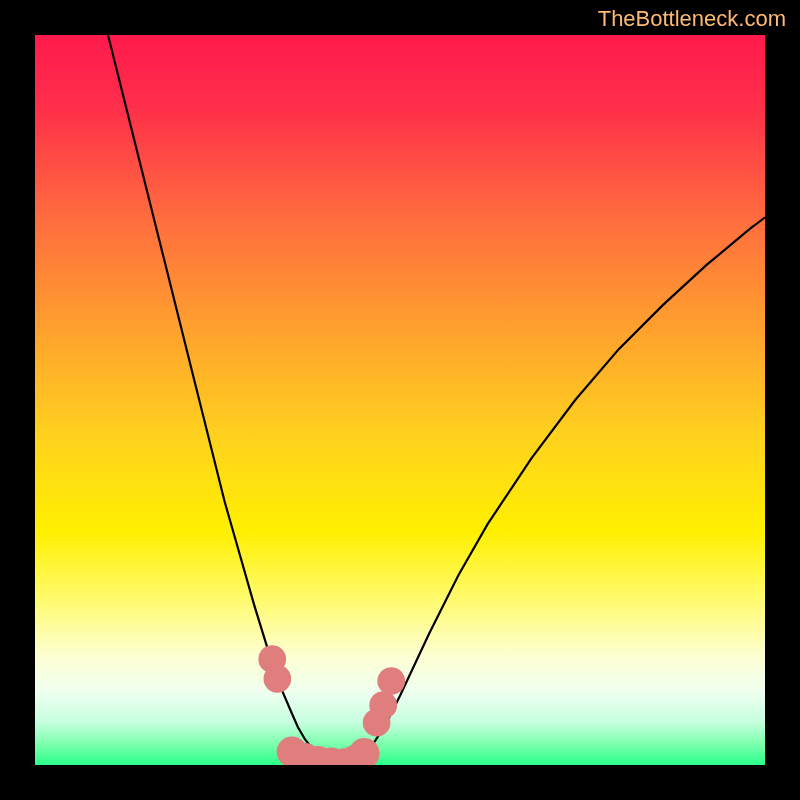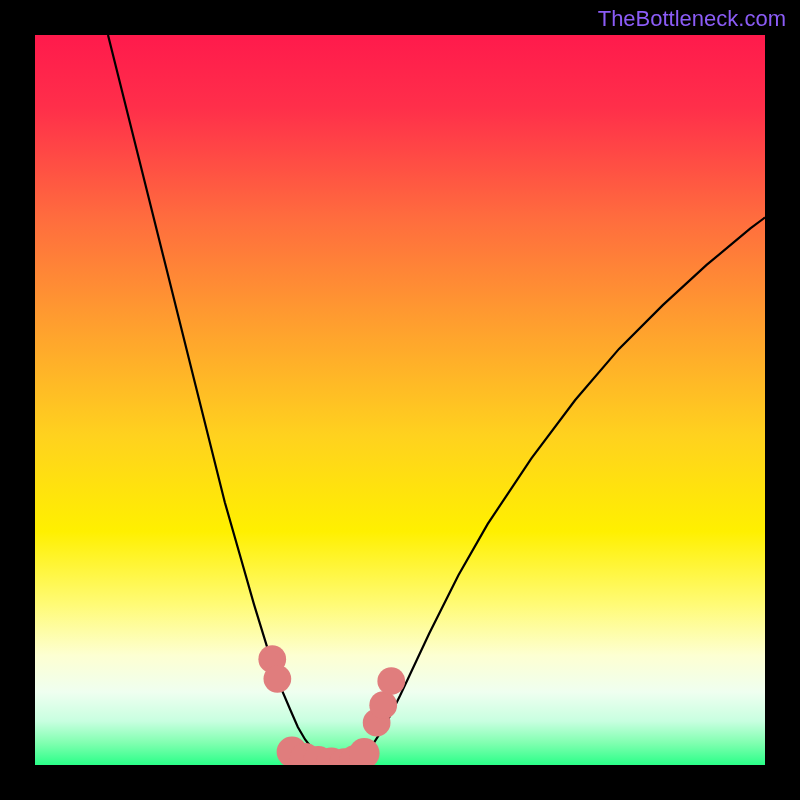--- a/index.html
+++ b/index.html
@@ -8,21 +8,21 @@
     width: 800px;
     height: 800px;
     background: #000;
     position: relative;
     font-family: Arial, sans-serif;
   }
   .watermark {
     position: absolute;
     top: 6px;
     right: 14px;
-    color: #8b5cf6;
+    color: #fdba74;
     font-size: 22px;
     z-index: 10;
   }
   .plot-area {
     position: absolute;
     left: 35px;
     top: 35px;
     width: 730px;
     height: 730px;
     overflow: hidden;

